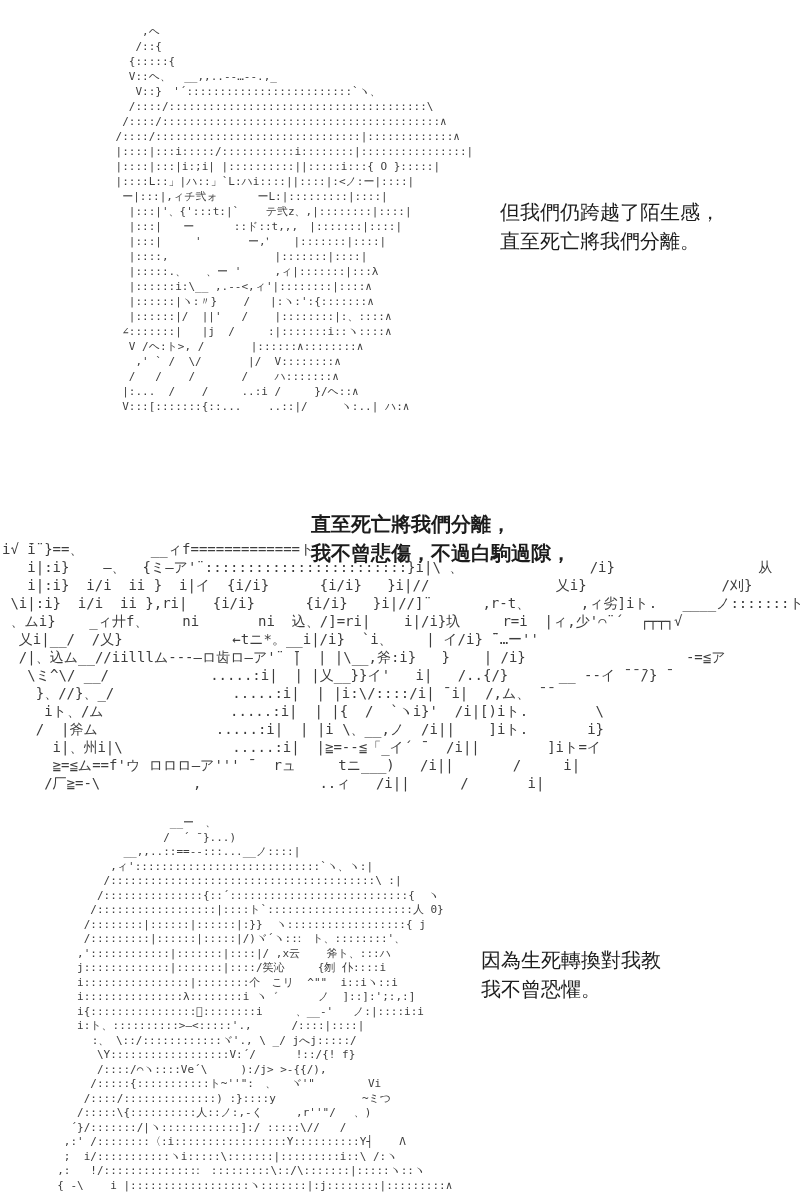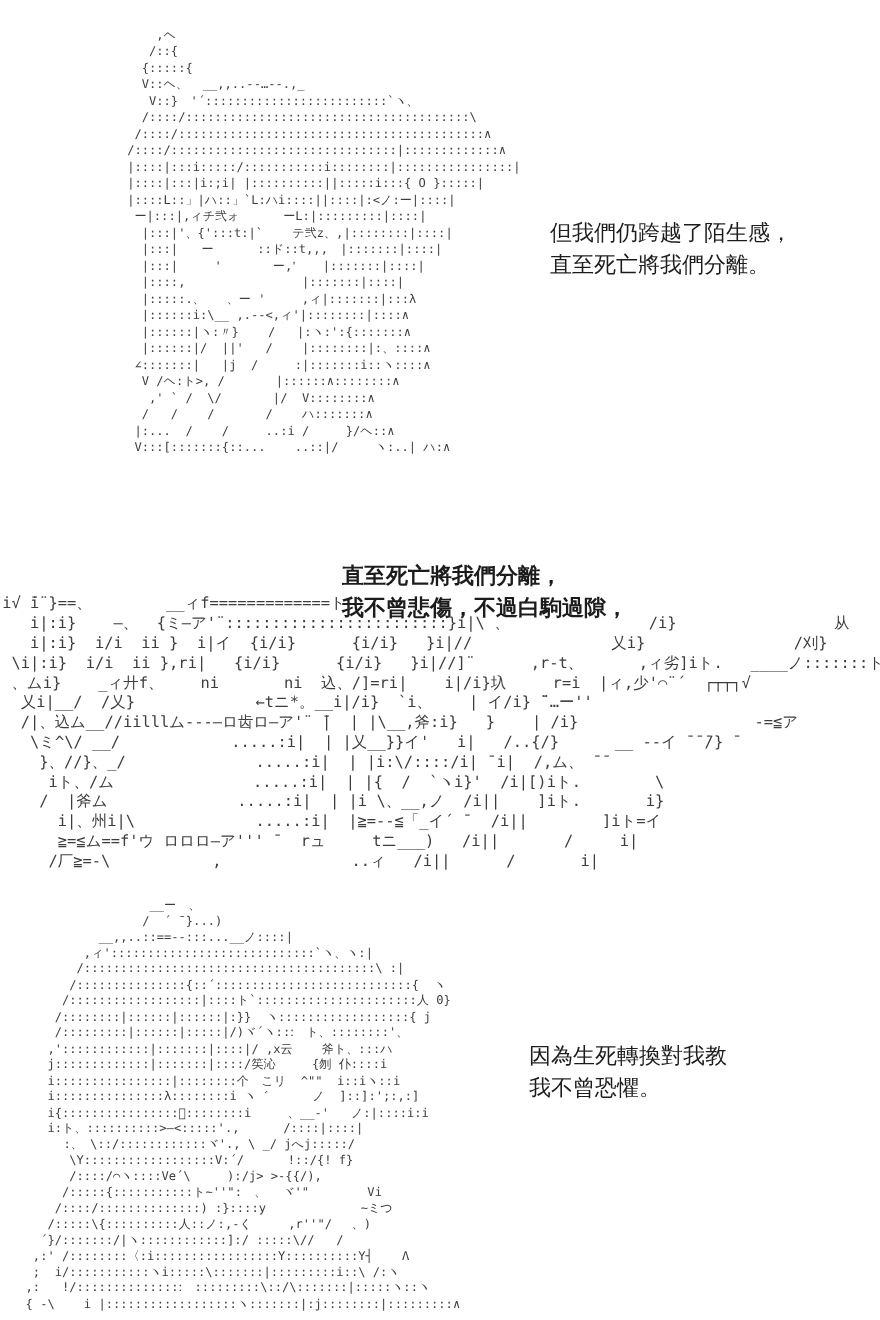--- a/index.html
+++ b/index.html
@@ -18,21 +18,21 @@
   .aa {
     position: absolute;
     margin: 0;
     font-family: "DejaVu Sans Mono", monospace;
     color: #3d3d3d;
     white-space: pre;
     letter-spacing: 0;
   }
   .aa-1 { left: 56px;  top: 24px;  font-size: 11px; line-height: 15px; }
   .aa-2 { left: 2px;   top: 540px; font-size: 14px; line-height: 18px; }
-  .aa-3 { left: 10px;  top: 816px; font-size: 11px; line-height: 14.5px; }
+  .aa-3 { left: 44px;  top: 816px; font-size: 11px; line-height: 14.5px; }
   .caption {
     position: absolute;
     color: #1c1c1c;
     font-size: 20px;
     line-height: 29px;
     white-space: nowrap;
   }
   .caption-1 { left: 455px; top: 198px; margin-left: 45px; }
   .caption-2 { left: 311px; top: 510px; font-weight: bold; }
   .caption-3 { left: 481px; top: 946px; font-family: Liberation Serif, serif; }

